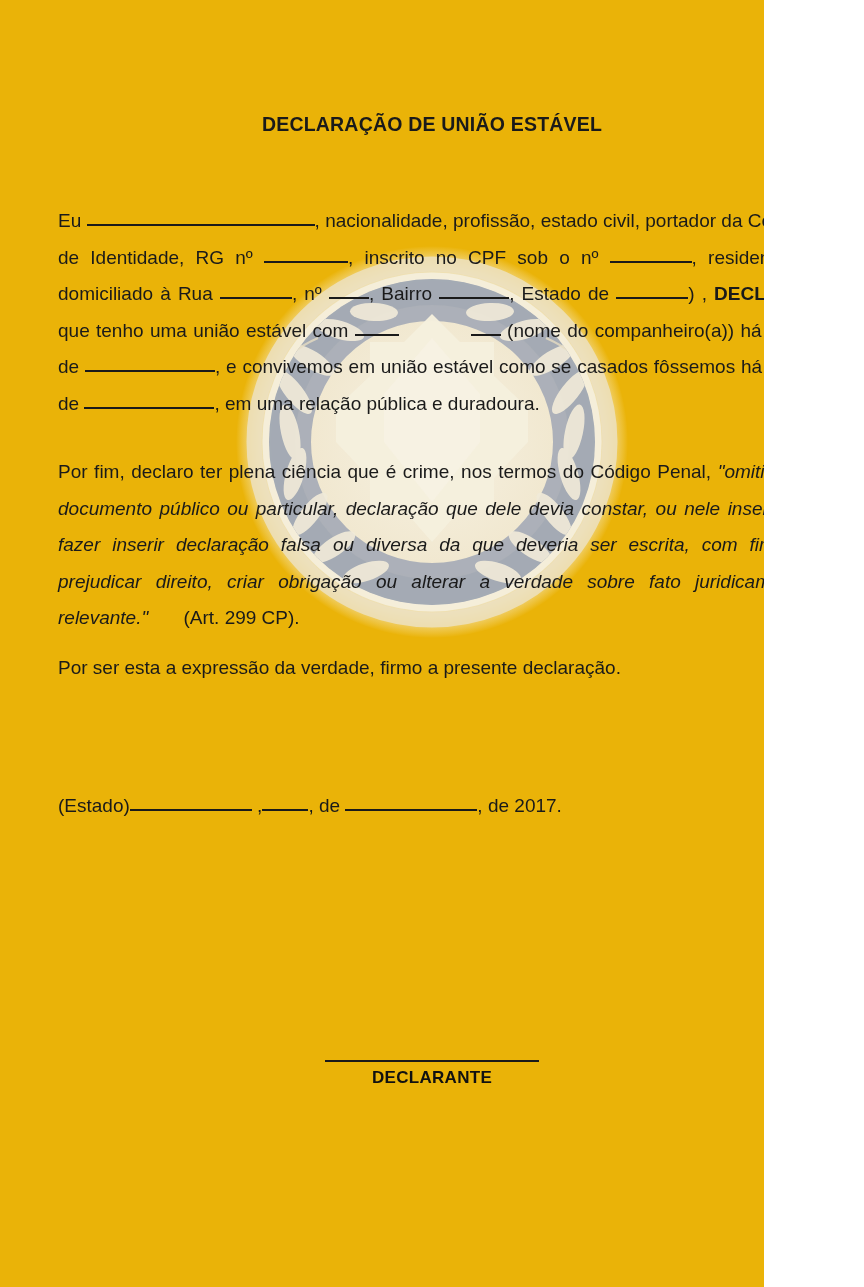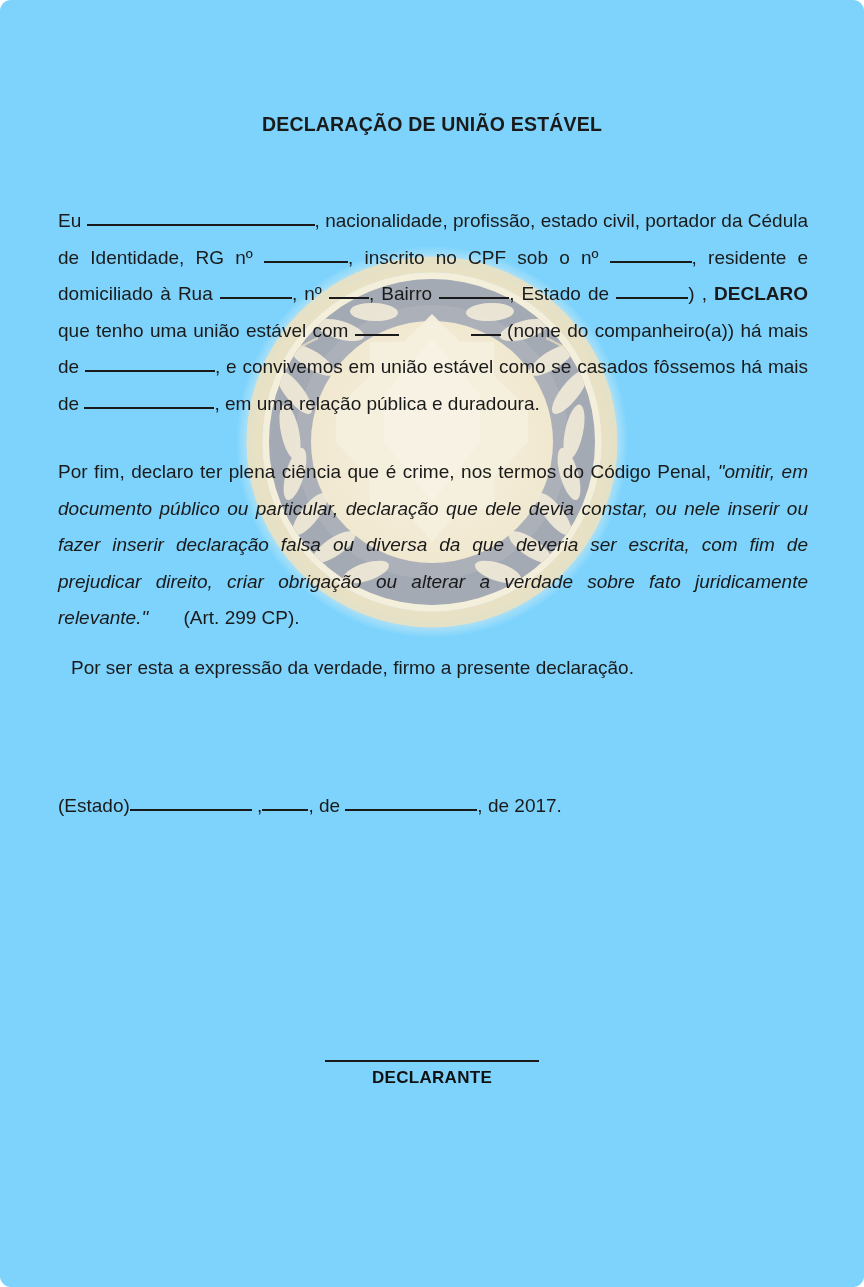--- a/index.html
+++ b/index.html
@@ -5,25 +5,24 @@
   html, body {
     margin: 0;
     padding: 0;
     background: #ffffff;
   }
   body {
     font-family: "Liberation Sans", sans-serif;
   }
   .page {
     position: relative;
-    width: 864px;
+    width: 764px;
     height: 1287px;
-    background: #7dd3fc;
+    background: #eab308;
     overflow: hidden;
-    border-radius: 11px;
   }
 
   
   .watermark {
     position: absolute;
     left: 232px;
     top: 242px;
     width: 400px;
     height: 400px;
     z-index: 0;
@@ -58,21 +57,21 @@
     line-height: 36.5px;
   }
   .para {
     text-align: justify;
     text-justify: inter-word;
   }
   .para.last-line-left { text-align-last: left; }
 
   .p1 { top: 203px; }
   .p2 { top: 454px; }
-  .p3 { top: 650px; margin-left: 13px; }
+  .p3 { top: 650px; }
   .p4 { top: 788px; }
 
   .blank {
     display: inline-block;
     border-bottom: 2.2px solid #1a1a1a;
     vertical-align: 1px;
   }
   .b-name   { width: 228px; }
   .b-rg     { width: 84px; }
   .b-cpf    { width: 82px; }

